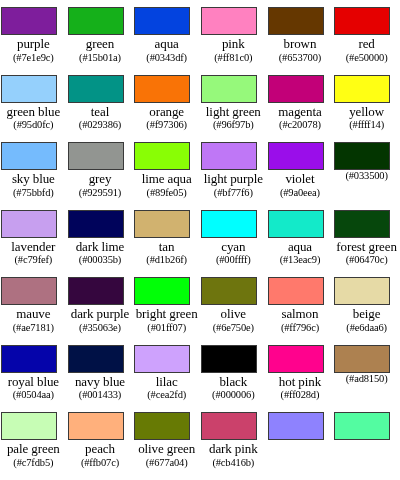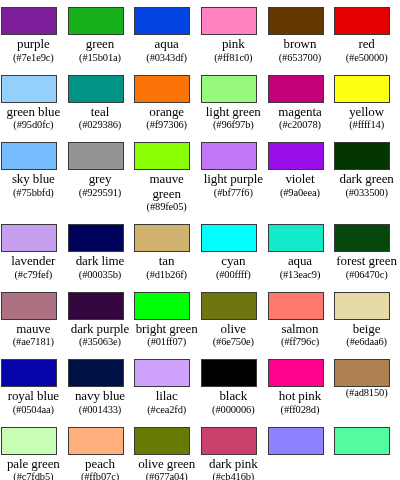--- a/index.html
+++ b/index.html
@@ -117,36 +117,35 @@
       <div class="swatch-name">sky blue</div>
       <div class="swatch-hex">(#75bbfd)</div>
     </div>
     <div class="swatch-cell">
       <div class="swatch-chip" style="background-color: rgb(146, 149, 145); border-color: rgb(58, 58, 58);"></div>
       <div class="swatch-name">grey</div>
       <div class="swatch-hex">(#929591)</div>
     </div>
     <div class="swatch-cell">
       <div class="swatch-chip" style="background-color: rgb(137, 254, 5); border-color: rgb(58, 58, 58);"></div>
-      <div class="swatch-name">mauve green</div>
+      <div class="swatch-name">lime aqua</div>
       <div class="swatch-hex">(#89fe05)</div>
     </div>
     <div class="swatch-cell">
       <div class="swatch-chip" style="background-color: rgb(191, 119, 246); border-color: rgb(58, 58, 58);"></div>
       <div class="swatch-name">light purple</div>
       <div class="swatch-hex">(#bf77f6)</div>
     </div>
     <div class="swatch-cell">
       <div class="swatch-chip" style="background-color: rgb(154, 14, 234); border-color: rgb(58, 58, 58);"></div>
       <div class="swatch-name">violet</div>
       <div class="swatch-hex">(#9a0eea)</div>
     </div>
     <div class="swatch-cell">
       <div class="swatch-chip" style="background-color: rgb(3, 53, 0); border-color: rgb(58, 58, 58);"></div>
-      <div class="swatch-name">dark green</div>
       <div class="swatch-hex">(#033500)</div>
     </div>
     <div class="swatch-cell">
       <div class="swatch-chip" style="background-color: rgb(199, 159, 239); border-color: rgb(58, 58, 58);"></div>
       <div class="swatch-name">lavender</div>
       <div class="swatch-hex">(#c79fef)</div>
     </div>
     <div class="swatch-cell">
       <div class="swatch-chip" style="background-color: rgb(0, 3, 91); border-color: rgb(58, 58, 58);"></div>
       <div class="swatch-name">dark lime</div>

